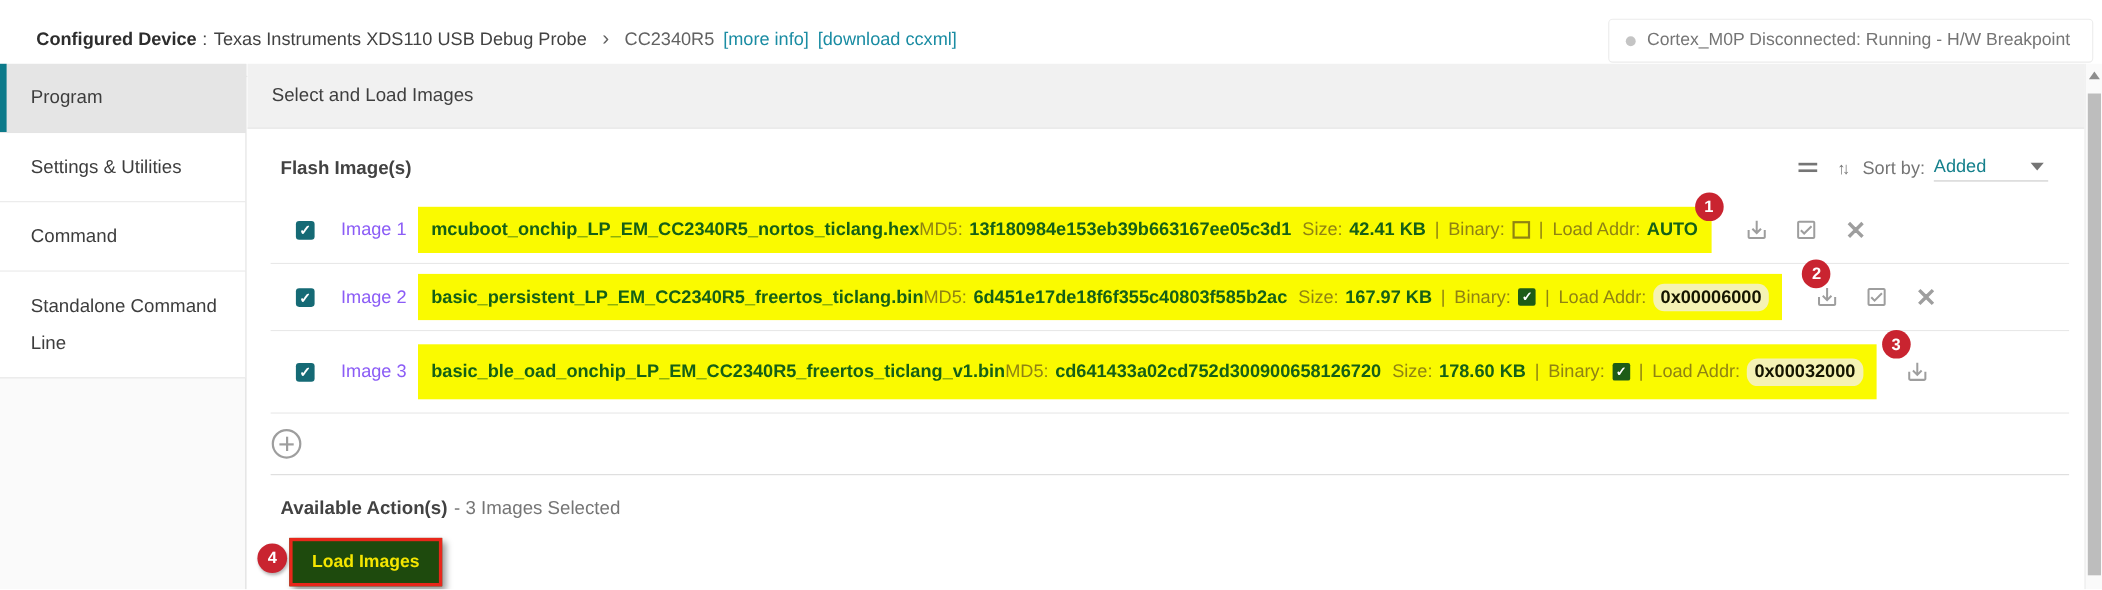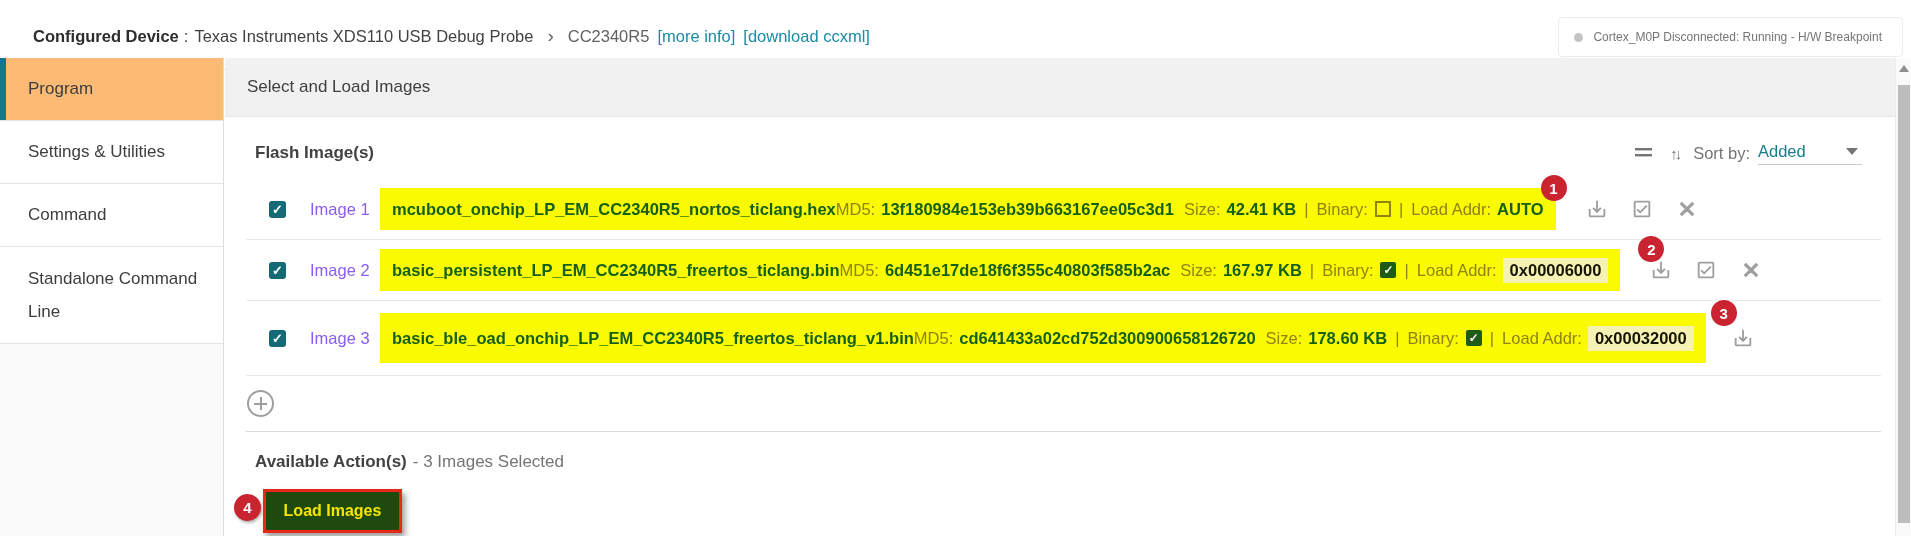--- a/index.html
+++ b/index.html
@@ -8,27 +8,27 @@
   #app { position:relative; width:1911px; height:536px; background:#fff; overflow:hidden; }
 
   
   .header { position:absolute; left:0; top:12px; width:1911px; height:58px; background:#fff; border-bottom:1px solid #e2e2e2; }
   .breadcrumb { position:absolute; left:33px; top:0; height:48px; display:flex; align-items:center; font-size:16.5px; color:#424242; white-space:nowrap; }
   .bc-bold { font-weight:700; color:#2d2d2d; }
   .bc-sep { margin:0 6px 0 5px; color:#424242; }
   .bc-chev { margin:0 14px; color:#616161; font-size:19px; }
   .bc-dev { color:#616161; }
   .bc-link { color:#1a8ca3; margin-left:8px; cursor:pointer; }
-  .status-box { position:absolute; right:8px; top:5px; height:40px; border:1px solid #ececec; border-radius:4px; display:flex; align-items:center; padding:0 20px 0 15px; color:#757575; font-size:12px; background:#fff; white-space:nowrap; }
+  .status-box { position:absolute; right:8px; top:5px; height:40px; border:1px solid #ececec; border-radius:4px; display:flex; align-items:center; padding:0 20px 0 15px; color:#757575; font-size:16px; background:#fff; white-space:nowrap; }
   .status-dot { width:9px; height:9px; border-radius:50%; background:#c4c4c4; margin-right:10px; flex:none; }
 
   
   .sidebar { position:absolute; left:0; top:58px; width:224px; height:478px; background:#fafafa; border-right:1px solid #ddd; }
   .side-item { position:relative; background:#fff; border-bottom:1px solid #e4e4e4; padding:19px 16px 19px 28px; font-size:17px; line-height:24px; font-weight:500; color:#3d3d3d; cursor:pointer; }
-  .side-item.active { background:#fdba74; }
+  .side-item.active { background:#e5e5e5; }
   .side-item.active::before { content:""; position:absolute; left:0; top:0; bottom:0; width:6px; background:#0c7a8a; }
   .side-item.tall { padding-top:15px; padding-bottom:15px; line-height:33px; }
 
   
   .main { position:absolute; left:225px; top:58px; width:1670px; height:478px; background:#fff; }
   .section-bar { height:59px; background:#f1f1f1; border-bottom:1px solid #e7e7e7; display:flex; align-items:center; padding-left:22px; font-size:17px; font-weight:500; color:#3f3f3f; }
 
   .flash-row { display:flex; align-items:center; margin:24px 33px 0 30px; height:24px; }
   .flash-title { font-size:17px; font-weight:700; color:#424242; }
   .flash-spacer { flex:1; }
@@ -52,21 +52,21 @@
   .ybox { position:relative; display:flex; align-items:center; background:#fafa00; height:42px; padding:0 12px; font-size:16.5px; white-space:nowrap; }
   .image-row.tall .ybox { height:50px; }
   .fname { color:#156016; font-weight:700; }
   .olabel { color:#8f8312; }
   .gval { color:#156016; font-weight:700; }
   .ml6 { margin-left:6px; } .ml10 { margin-left:10px; }
   .pipe { margin:0 8px; }
   .bin-cb { width:16px; height:16px; border:2px solid #8f8312; margin-left:7px; background:transparent; cursor:pointer; flex:none; }
   .bin-cb.checked { border:none; background:#1d5c17; border-radius:2px; position:relative; }
   .bin-cb.checked::after { content:"✓"; position:absolute; left:0; top:0; width:16px; height:16px; color:#fff; font-size:12px; font-weight:700; line-height:16px; text-align:center; }
-  .addr-chip { margin-left:6px; background:#f5f2b4; color:#151500; font-weight:700; padding:3px 7px; }
+  .addr-chip { margin-left:6px; background:#f5f2b4; color:#151500; font-weight:700; padding:3px 7px;border-radius:10px; }
   .badge { position:absolute; width:26px; height:26px; border-radius:50%; background:#c92430; color:#fff; font-size:15px; font-weight:700; display:flex; align-items:center; justify-content:center; top:-13px; }
   .badge.b1 { right:-11px; } .badge.b2 { right:-44px; } .badge.b3 { right:-31px; }
   .row-icons { display:flex; align-items:center; gap:23px; margin-left:30px; }
   .row-icons.single { margin-left:26px; }
   .icon { width:22px; height:22px; cursor:pointer; display:flex; }
   .icon svg { width:22px; height:22px; fill:#9e9e9e; }
 
   .plus-row { height:55px; display:flex; align-items:center; padding-left:22px; }
   .plus-btn { width:27px; height:27px; border:2px solid #9e9e9e; border-radius:50%; color:#9e9e9e; position:relative; cursor:pointer; }
   .plus-btn::before { content:""; position:absolute; left:5px; top:10.5px; width:13px; height:2px; background:#9e9e9e; }

